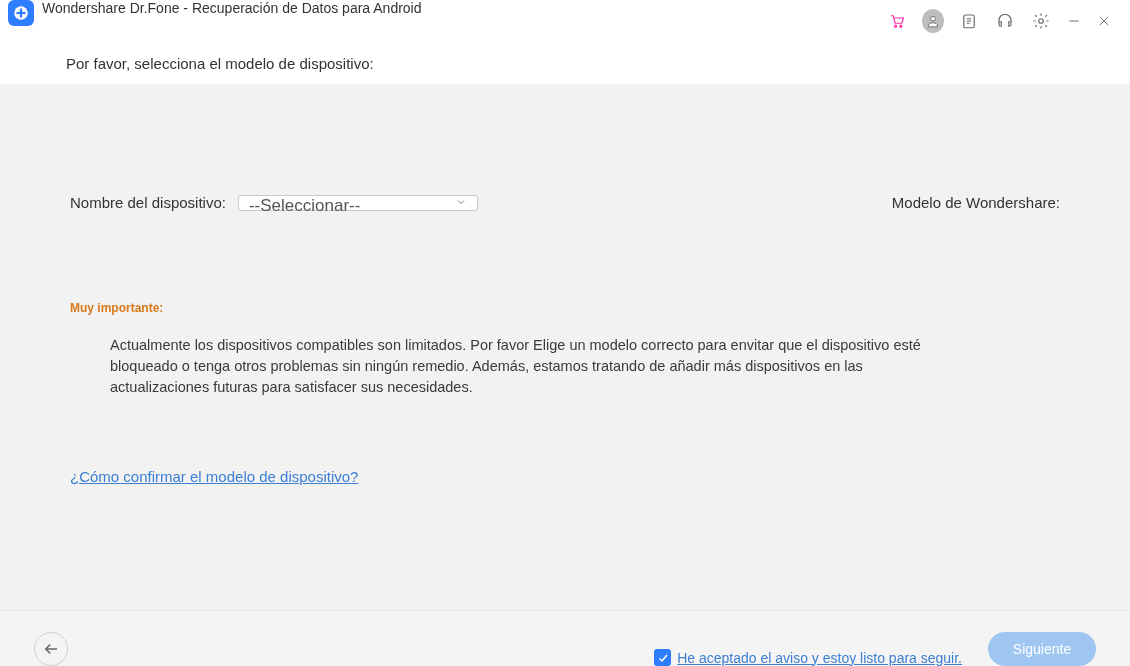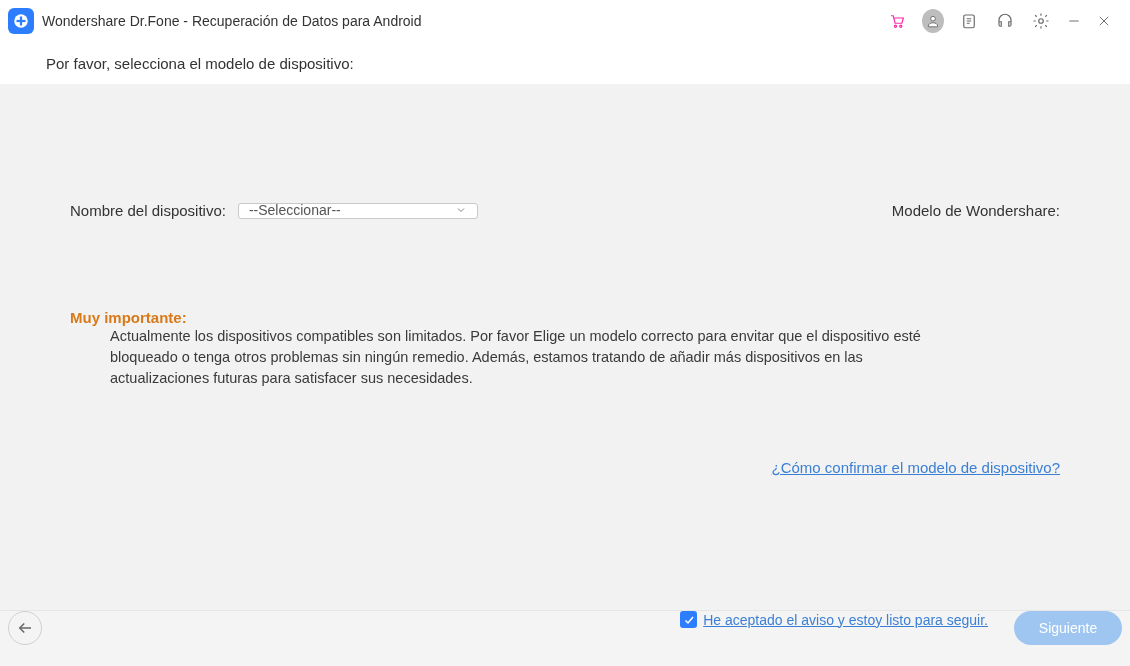--- a/index.html
+++ b/index.html
@@ -11,21 +11,20 @@
     overflow: hidden;
     color: #333;
     font-size: 14px;
   }
 
   
   .titlebar {
     height: 42px;
     background: #ffffff;
     display: flex;
-    align-items: center;
     padding: 0 8px 0 8px;
   }
   .titlebar .logo {
     width: 26px; height: 26px;
     background: #2d7eff;
     border-radius: 6px;
     margin-right: 8px;
     display: flex; align-items: center; justify-content: center;
   }
   .titlebar .logo svg { width: 18px; height: 18px; }
@@ -47,21 +46,21 @@
   .titlebar .avatar svg { width: 14px; height: 14px; fill: #fff; }
   .titlebar .winbtn {
     width: 16px; height: 16px; color: #666; cursor: pointer;
     display: flex; align-items: center; justify-content: center;
   }
 
   
   .instruction {
     height: 42px;
     background: #ffffff;
-    padding-left: 46px;
+    padding-left: 66px;
     display: flex; align-items: center;
     font-size: 15px; color: #333;
   }
 
   
   .main {
     background: #f2f2f2;
     height: calc(666px - 42px - 42px - 56px);
     padding: 110px 70px 0 70px;
     position: relative;
@@ -70,80 +69,79 @@
   .selects-row {
     display: flex;
     align-items: center;
     justify-content: space-between;
     gap: 40px;
   }
   .select-group {
     display: flex;
     align-items: center;
     gap: 12px;
-    margin-top: 8px;
   }
   .select-group label { font-size: 15px; color: #333; white-space: nowrap; }
   .select-box {
     width: 240px; height: 16px;
     background: #fff;
     border: 1px solid #c9c9c9;
     border-radius: 3px;
-    display: flex; align-items: flex-end;
+    display: flex; align-items: flex-start;
     padding: 0 10px;
     cursor: pointer;
     position: relative;
-    font-size: 14px; color: #555;
+    font-size: 17px; color: #555;
   }
   .select-box .chev {
     position: absolute; right: 10px; top: 50%; transform: translateY(-50%);
     color: #888;
   }
   .select-box .chev svg { width: 12px; height: 12px; stroke: currentColor; fill: none; stroke-width: 2; }
 
   .important {
     margin-top: 90px;
     padding: 0 0 0 0;
   }
   .important .hd {
     color: #d97a1a;
     font-weight: 600;
-    font-size: 15px;
+    font-size: 12px;
   }
   .important .bd {
-    margin-top: 0;
+    margin-top: 20px;
     padding-left: 40px;
     font-size: 14.5px;
     color: #3a3a3a;
     line-height: 1.45;
     max-width: 860px;
   }
 
   .links {
     margin-top: 70px;
     display: flex;
     flex-direction: column;
-    align-items: flex-end;
+    align-items: flex-start;
     gap: 22px;
   }
   .links a {
     color: #3b7fd4;
     text-decoration: underline;
     font-size: 15px;
     cursor: pointer;
   }
 
   
   .footer {
     height: 56px;
     background: #f4f4f4;
     border-top: 1px solid #e6e6e6;
     display: flex;
-    align-items: flex-start;
-    padding: 0 8px;
+    align-items: flex-end;
+    padding: 0 34px;
   }
   .back-btn {
     width: 34px; height: 34px;
     border: 1px solid #d0d0d0;
     border-radius: 50%;
     display: flex; align-items: center; justify-content: center;
     cursor: pointer;
     color: #666;
     background: #f4f4f4;
   }

